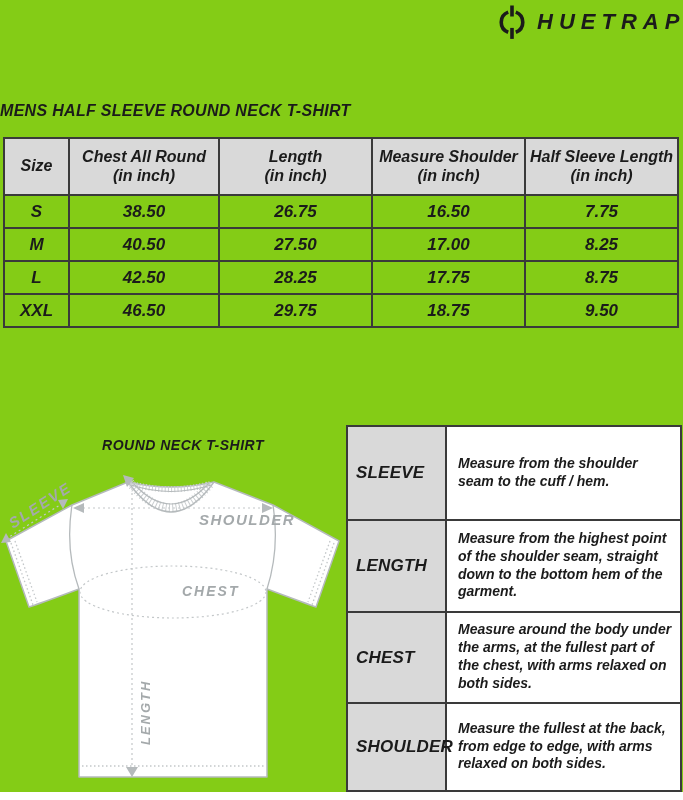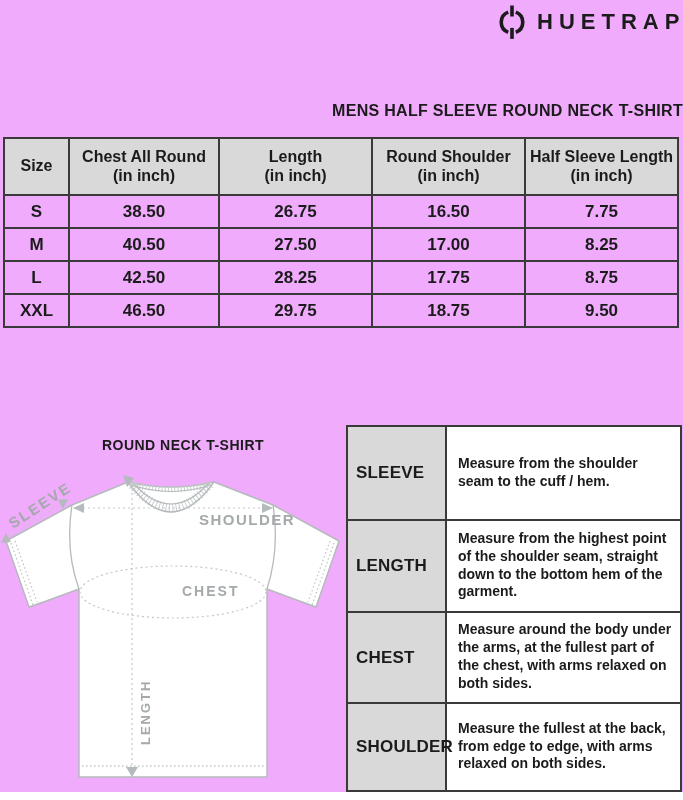--- a/index.html
+++ b/index.html
@@ -1,29 +1,29 @@
 <!DOCTYPE html>
 <html><head>
 <meta charset="utf-8">
 <style>
   * { margin:0; padding:0; box-sizing:border-box; }
   html,body { background:#fff; }
   body { font-family:"Liberation Sans", sans-serif; color:#1b1b1b; }
-  .page { position:relative; width:683px; height:792px; background:#f0abfc; overflow:hidden; }
+  .page { position:relative; width:683px; height:792px; background:#84cc16; overflow:hidden;font-style:italic; }
 
   
   .logo { position:absolute; top:5px; left:498px; display:flex; align-items:center; gap:11px; }
   .logo svg { display:block; }
   .brand-name { font-size:22px; font-weight:bold; letter-spacing:6px; color:#1b1b1b; }
 
   
   .title { position:absolute; top:58px; left:0; right:0; text-align:center; }
   .title-inner { display:inline-block; font-size:33px; font-weight:bold; letter-spacing:0;
                  transform:scaleX(.86); transform-origin:center; white-space:nowrap; }
-  .subtitle { position:absolute; top:102px; left:0; right:0; text-align:right;
+  .subtitle { position:absolute; top:102px; left:0; right:0; text-align:left;
               font-size:16px; font-weight:bold; letter-spacing:.3px; }
 
   
   table { border-collapse:collapse; table-layout:fixed; }
   .size-table { position:absolute; top:137px; left:3px; width:674px; }
   .size-table th, .size-table td { border:2px solid #3a3a3a; text-align:center; vertical-align:middle; padding:0; }
   .size-table thead th { height:57px; background:#d9d9d9;margin-top:31px; }
   .size-table .col-label { display:block; font-size:16px; font-weight:bold; line-height:1.15; }
   .size-table .col-unit  { display:block; font-size:16px; font-weight:bold; line-height:1.15; }
   .size-table tbody td { height:33px; font-size:17px; font-weight:bold; }
@@ -78,21 +78,21 @@
         </th>
         <th>
           <span class="col-label">Chest All Round</span>
           <span class="col-unit">(in inch)</span>
         </th>
         <th>
           <span class="col-label">Length</span>
           <span class="col-unit">(in inch)</span>
         </th>
         <th>
-          <span class="col-label">Round Shoulder</span>
+          <span class="col-label">Measure Shoulder</span>
           <span class="col-unit">(in inch)</span>
         </th>
         <th>
           <span class="col-label">Half Sleeve Length</span>
           <span class="col-unit">(in inch)</span>
         </th>
       </tr>
     </thead>
     <tbody>
       <tr>

